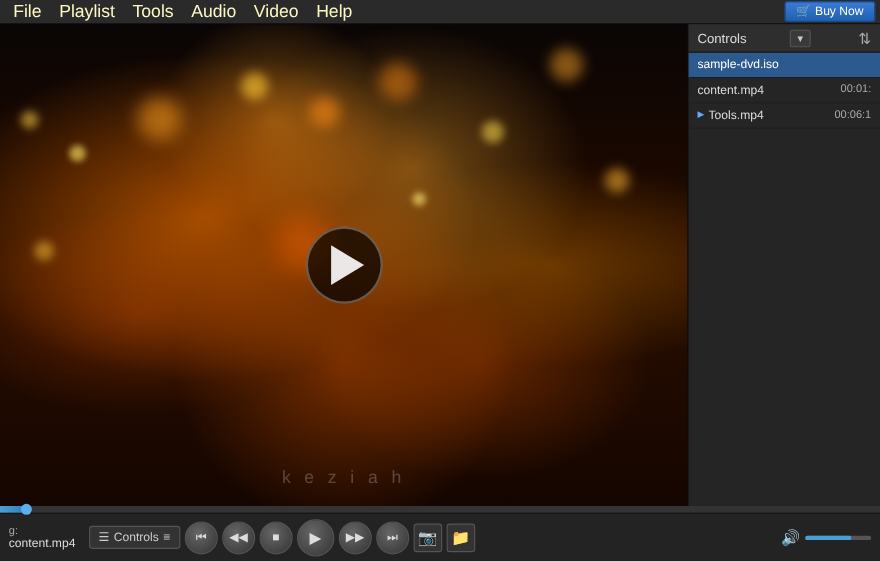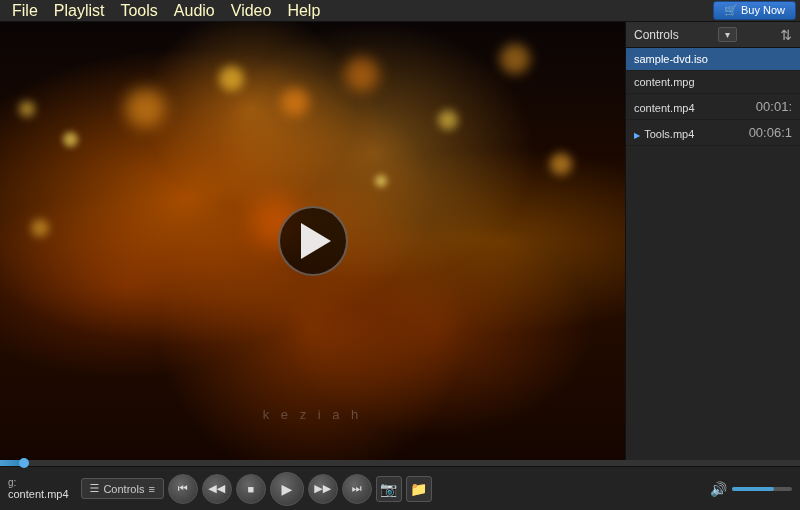--- a/index.html
+++ b/index.html
@@ -101,25 +101,25 @@
       height: 0;
       border-top: 18px solid transparent;
       border-bottom: 18px solid transparent;
       border-left: 30px solid rgba(255,255,255,0.9);
       margin-left: 6px;
     }
 
     
     .watermark {
       position: absolute;
-      bottom: 38px;
+      bottom: 16px;
       left: 50%;
       transform: translateX(-50%);
       color: rgba(200,200,200,0.3);
-      font-size: 13px;
+      font-size: 16px;
       letter-spacing: 4px;
       z-index: 5;
       pointer-events: none;
     }
 
     
     #right-panel {
       width: 175px;
       background: #252525;
       display: flex;
@@ -153,40 +153,40 @@
     #recently-header .sort-icon {
       color: #aaa;
       font-size: 14px;
       cursor: pointer;
       margin-left: 4px;
     }
 
     .playlist-item {
       padding: 5px 8px;
       display: flex;
-      align-items: flex-end;
+      align-items: flex-start;
       justify-content: space-between;
       cursor: pointer;
       border-bottom: 1px solid #1e1e1e;
     }
     .playlist-item.active {
       background: #2d5a8e;
     }
     .playlist-item .item-name {
       color: #ddd;
       font-size: 11px;
       flex: 1;
       white-space: nowrap;
       overflow: hidden;
       text-overflow: ellipsis;
     }
     .playlist-item.active .item-name { color: #fff; }
     .playlist-item .item-duration {
       color: #aaa;
-      font-size: 13px;
+      font-size: 10px;
       margin-left: 4px;
       flex-shrink: 0;
     }
     .playlist-item .play-indicator {
       color: #6af;
       font-size: 8px;
       margin-right: 4px;
     }
 
     
@@ -354,23 +354,20 @@
     <div id="recently-header">
       <span class="recently-label">Controls</span>
       <button class="dropdown-btn">▾</button>
       <span class="sort-icon">⇅</span>
     </div>
 
     <div class="playlist-item active">
       <span class="item-name">sample-dvd.iso</span>
     </div>
     <div class="playlist-item">
-      <span class="item-name">content.mpg</span>
-    </div>
-    <div class="playlist-item">
       <span class="item-name">content.mp4</span>
       <span class="item-duration">00:01:</span>
     </div>
     <div class="playlist-item">
       <span class="play-indicator">▶</span>
       <span class="item-name">Tools.mp4</span>
       <span class="item-duration">00:06:1</span>
     </div>
   </div>
 </div>

